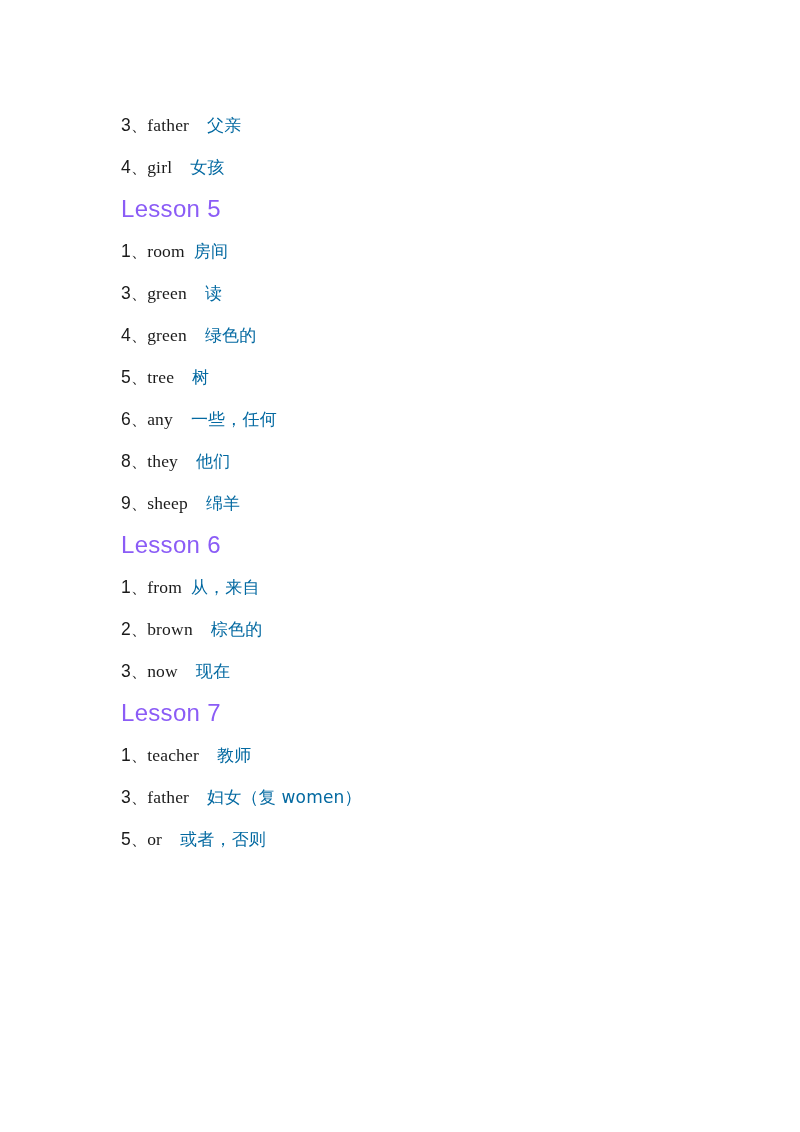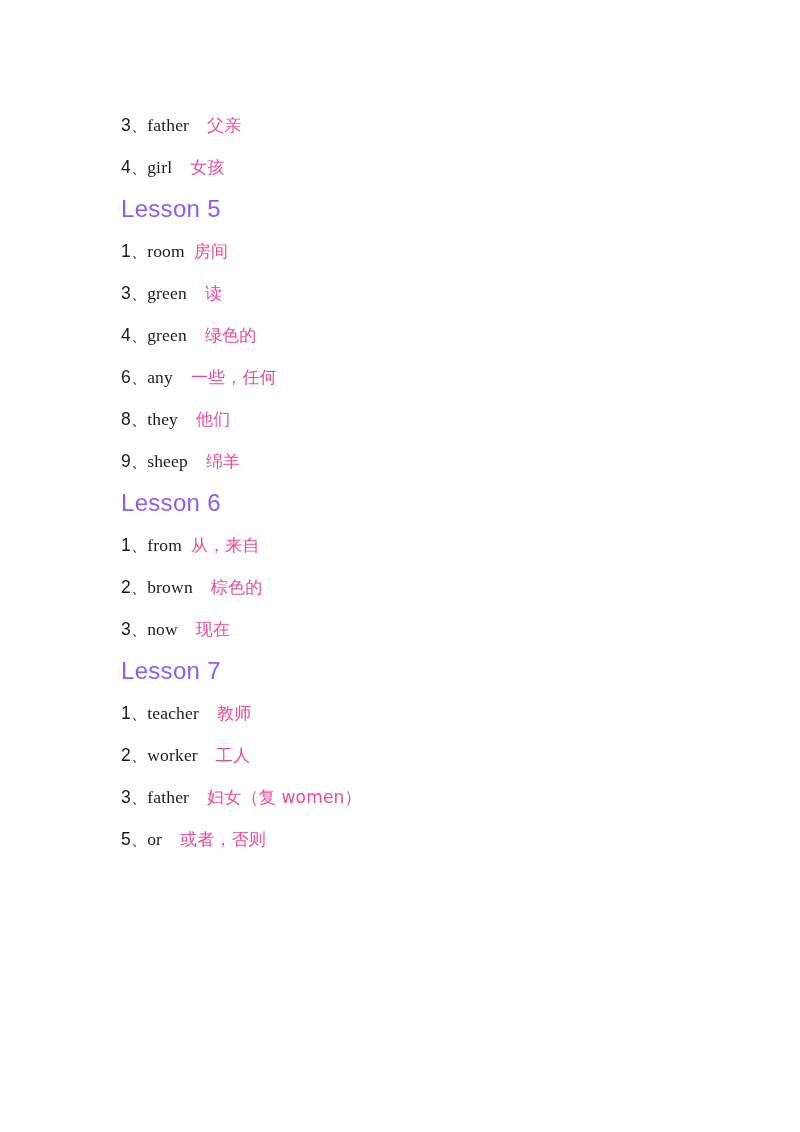--- a/index.html
+++ b/index.html
@@ -40,21 +40,21 @@
   .entry .marker {
     font-family: "DejaVu Sans", sans-serif;
     font-size: 16px;
   }
   .entry .term {
     font-family: Liberation Serif, serif;
   }
   .entry .gloss {
     font-family: "DejaVu Sans", sans-serif;
     font-size: 17px;
-    color: #ec4899;
+    color: #0369a1;
   }
   .lesson-heading {
     font-size: 24px;
     line-height: 42px;
     height: 42px;
     font-weight: 400;
     color: #8b5cf6;
     white-space: pre;
     letter-spacing: 0.3px;
   }
@@ -66,31 +66,31 @@
   <div class="doc-body" id="doc-body">
       <div class="section">
         <div class="entry"><span class="num">3</span><span class="marker">、</span><span class="term">father</span><span class="spacer">  </span><span class="gloss">父亲</span></div>
         <div class="entry"><span class="num">4</span><span class="marker">、</span><span class="term">girl</span><span class="spacer">  </span><span class="gloss">女孩</span></div>
       </div>
       <div class="section">
         <div class="lesson-heading">Lesson 5</div>
         <div class="entry"><span class="num">1</span><span class="marker">、</span><span class="term">room</span><span class="spacer"> </span><span class="gloss">房间</span></div>
         <div class="entry"><span class="num">3</span><span class="marker">、</span><span class="term">green</span><span class="spacer">  </span><span class="gloss">读</span></div>
         <div class="entry"><span class="num">4</span><span class="marker">、</span><span class="term">green</span><span class="spacer">  </span><span class="gloss">绿色的</span></div>
+        <div class="entry"><span class="num">5</span><span class="marker">、</span><span class="term">tree</span><span class="spacer">  </span><span class="gloss">树</span></div>
         <div class="entry"><span class="num">6</span><span class="marker">、</span><span class="term">any</span><span class="spacer">  </span><span class="gloss">一些，任何</span></div>
         <div class="entry"><span class="num">8</span><span class="marker">、</span><span class="term">they</span><span class="spacer">  </span><span class="gloss">他们</span></div>
         <div class="entry"><span class="num">9</span><span class="marker">、</span><span class="term">sheep</span><span class="spacer">  </span><span class="gloss">绵羊</span></div>
       </div>
       <div class="section">
         <div class="lesson-heading">Lesson 6</div>
         <div class="entry"><span class="num">1</span><span class="marker">、</span><span class="term">from</span><span class="spacer"> </span><span class="gloss">从，来自</span></div>
         <div class="entry"><span class="num">2</span><span class="marker">、</span><span class="term">brown</span><span class="spacer">  </span><span class="gloss">棕色的</span></div>
         <div class="entry"><span class="num">3</span><span class="marker">、</span><span class="term">now</span><span class="spacer">  </span><span class="gloss">现在</span></div>
       </div>
       <div class="section">
         <div class="lesson-heading">Lesson 7</div>
         <div class="entry"><span class="num">1</span><span class="marker">、</span><span class="term">teacher</span><span class="spacer">  </span><span class="gloss">教师</span></div>
-        <div class="entry"><span class="num">2</span><span class="marker">、</span><span class="term">worker</span><span class="spacer">  </span><span class="gloss">工人</span></div>
         <div class="entry"><span class="num">3</span><span class="marker">、</span><span class="term">father</span><span class="spacer">  </span><span class="gloss">妇女（复 women）</span></div>
         <div class="entry"><span class="num">5</span><span class="marker">、</span><span class="term">or</span><span class="spacer">  </span><span class="gloss">或者，否则</span></div>
       </div>
     </div>
 </div>
 
 </body></html>

